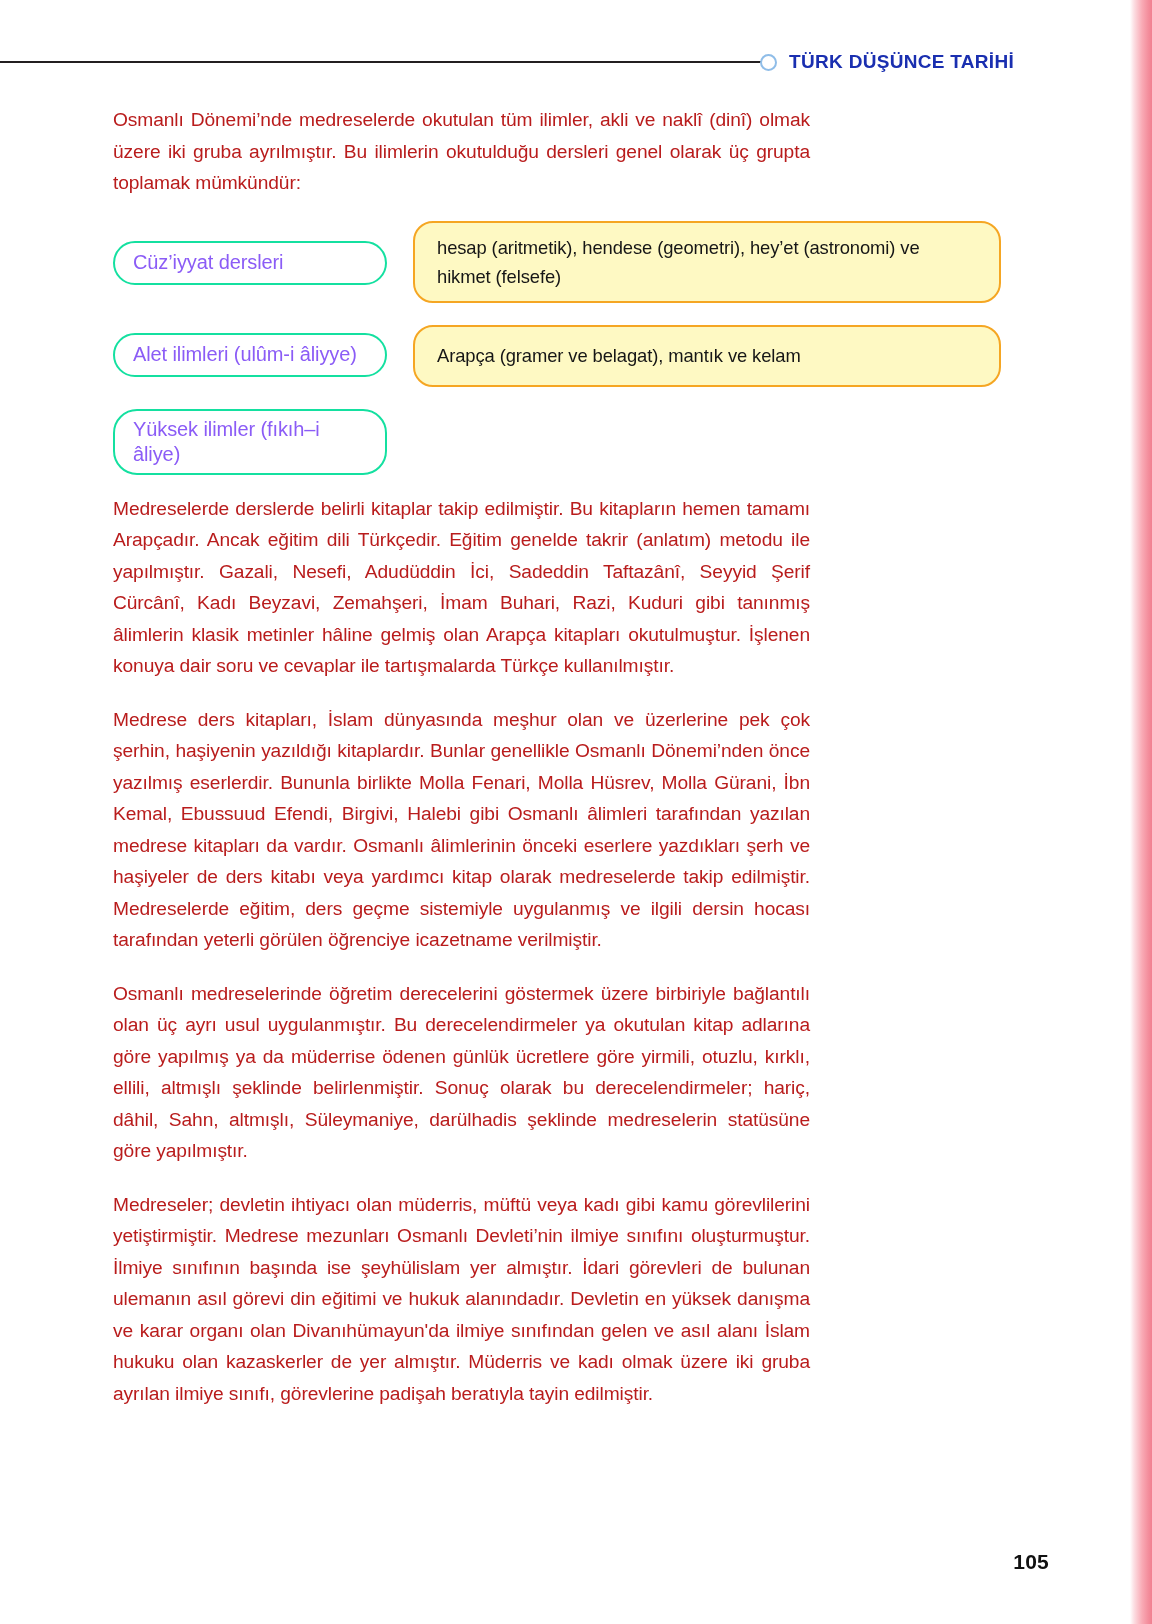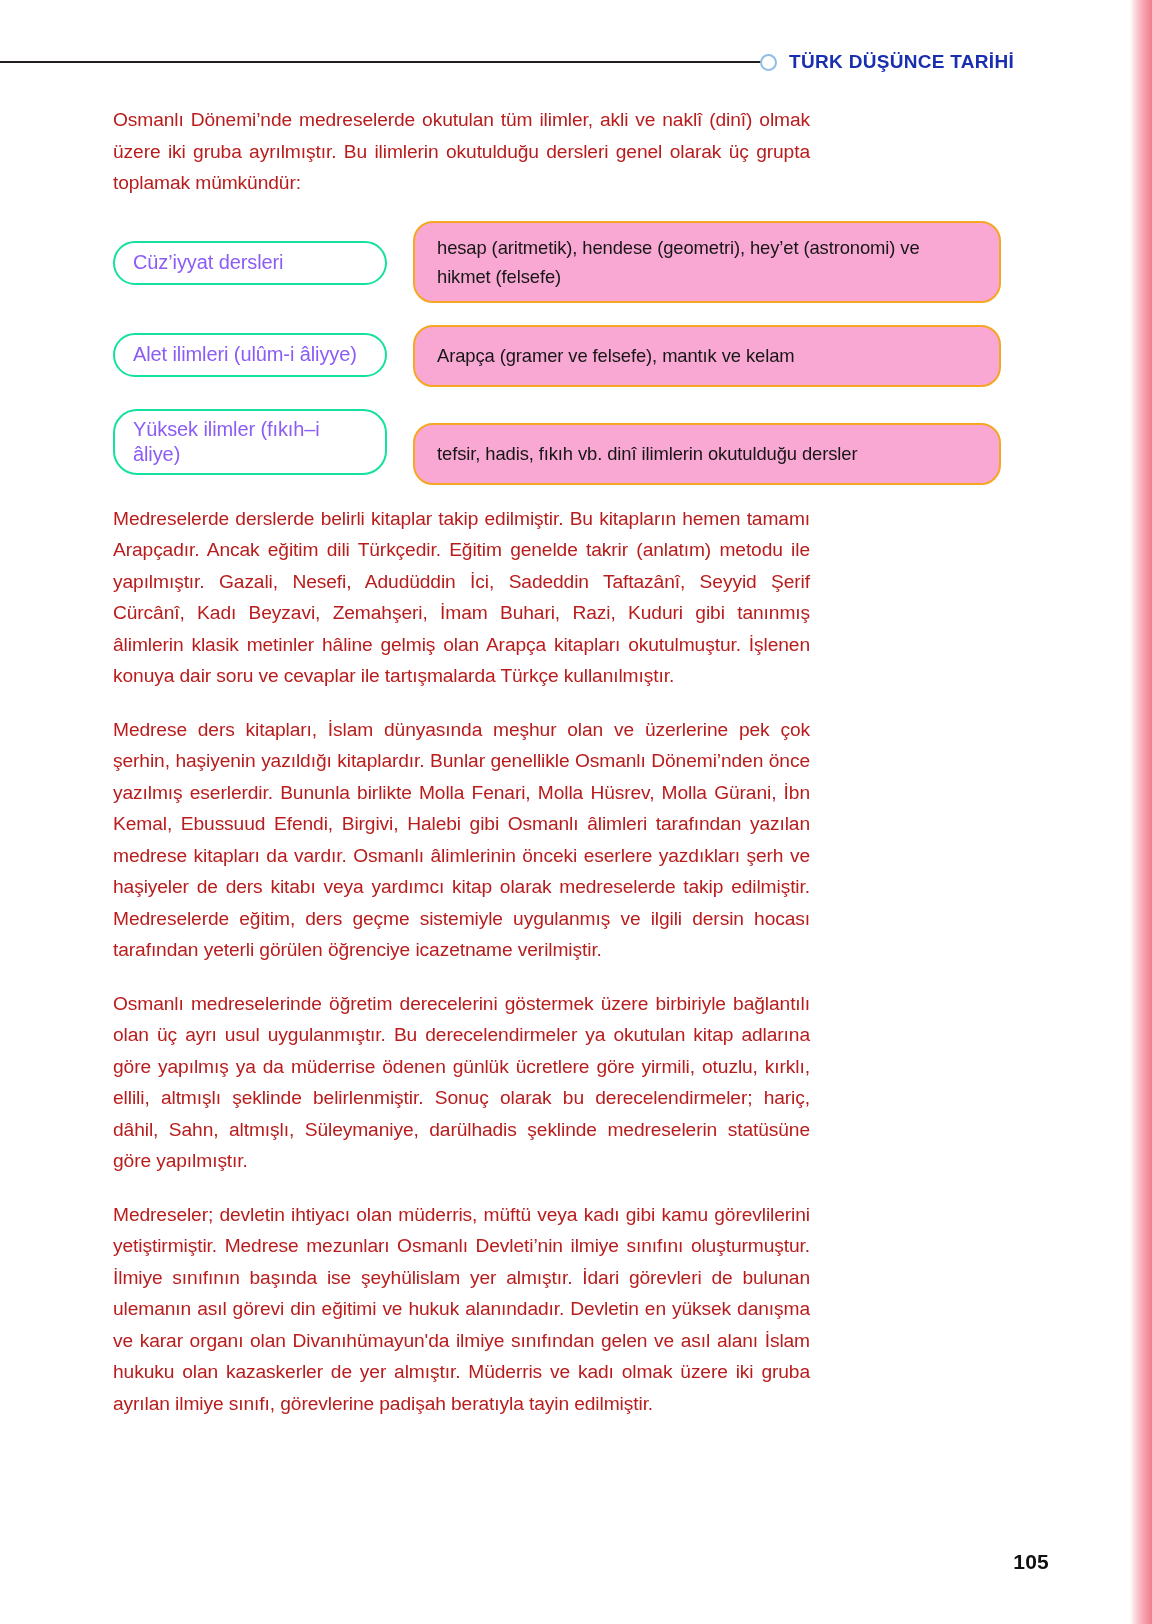--- a/index.html
+++ b/index.html
@@ -117,21 +117,21 @@
   }
   .pill-right {
     flex: 1 1 auto;
     min-height: 44px;
     box-sizing: border-box;
     border: 2.2px solid #f5a623;
     border-radius: 20px;
     display: flex;
     align-items: center;
     padding: 10px 22px;
-    background: #f9a8d4;
+    background: #fef9c3;
   }
   .pill-right span {
     font-size: 18.4px;
     line-height: 29px;
     color: #161616;
     letter-spacing: -0.1px;
   }
 
   
   .row-1 .pill-left  { margin-top: 20px; }
@@ -176,30 +176,27 @@
       <div class="pill-right">
         <span>hesap (aritmetik), hendese (geometri), hey’et (astronomi) ve hikmet (felsefe)</span>
       </div>
     </div>
 
     <div class="diagram-row row-2">
       <div class="pill-left">
         <span>Alet ilimleri (ulûm-i âliyye)</span>
       </div>
       <div class="pill-right">
-        <span>Arapça (gramer ve felsefe), mantık ve kelam</span>
+        <span>Arapça (gramer ve belagat), mantık ve kelam</span>
       </div>
     </div>
 
     <div class="diagram-row row-3">
       <div class="pill-left">
         <span>Yüksek ilimler (fıkıh–i âliye)</span>
-      </div>
-      <div class="pill-right">
-        <span>tefsir, hadis, fıkıh vb. dinî ilimlerin okutulduğu dersler</span>
       </div>
     </div>
 
   </div>
 
   <p class="body-text">Medreselerde derslerde belirli kitaplar takip edilmiştir. Bu kitapların hemen tamamı Arapçadır. Ancak eğitim dili Türkçedir. Eğitim genelde takrir (anlatım) metodu ile yapılmıştır. Gazali, Nesefi, Adudüddin İci, Sadeddin Taftazânî, Seyyid Şerif Cürcânî, Kadı Beyzavi, Zemahşeri, İmam Buhari,  Razi, Kuduri gibi tanınmış âlimlerin klasik metinler hâline gelmiş olan Arapça kitapları okutulmuştur. İşlenen konuya dair soru ve cevaplar ile tartışmalarda Türkçe kullanılmıştır.</p>
   <p class="body-text">Medrese ders kitapları, İslam dünyasında meşhur olan ve üzerlerine pek çok şerhin, haşiyenin yazıldığı kitaplardır. Bunlar genellikle Osmanlı Dönemi’nden önce yazılmış eserlerdir. Bununla birlikte Molla Fenari, Molla Hüsrev, Molla Gürani, İbn Kemal, Ebussuud Efendi, Birgivi, Halebi gibi Osmanlı âlimleri tarafından yazılan medrese kitapları da vardır. Osmanlı âlimlerinin önceki eserlere yazdıkları şerh ve haşiyeler de ders kitabı veya yardımcı kitap olarak medreselerde takip edilmiştir. Medreselerde eğitim, ders geçme sistemiyle uygulanmış ve ilgili dersin hocası tarafından yeterli görülen öğrenciye icazetname verilmiştir.</p>
   <p class="body-text">Osmanlı medreselerinde öğretim derecelerini göstermek üzere birbiriyle bağlantılı olan üç ayrı usul uygulanmıştır. Bu derecelendirmeler ya okutulan kitap adlarına göre yapılmış ya da müderrise ödenen günlük ücretlere göre yirmili, otuzlu, kırklı, ellili, altmışlı şeklinde belirlenmiştir. Sonuç olarak bu derecelendirmeler; hariç, dâhil, Sahn, altmışlı, Süleymaniye, darülhadis şeklinde medreselerin statüsüne göre yapılmıştır.</p>
   <p class="body-text">Medreseler; devletin ihtiyacı olan müderris, müftü veya kadı gibi kamu görevlilerini yetiştirmiştir. Medrese mezunları Osmanlı Devleti’nin ilmiye sınıfını oluşturmuştur. İlmiye sınıfının başında ise şeyhülislam yer almıştır. İdari görevleri de bulunan ulemanın asıl görevi din eğitimi ve hukuk alanındadır. Devletin en yüksek danışma ve karar organı olan Divanıhümayun'da ilmiye sınıfından gelen ve asıl alanı İslam hukuku olan kazaskerler de yer almıştır. Müderris ve kadı olmak üzere iki gruba ayrılan ilmiye sınıfı, görevlerine padişah beratıyla tayin edilmiştir.</p>
 

